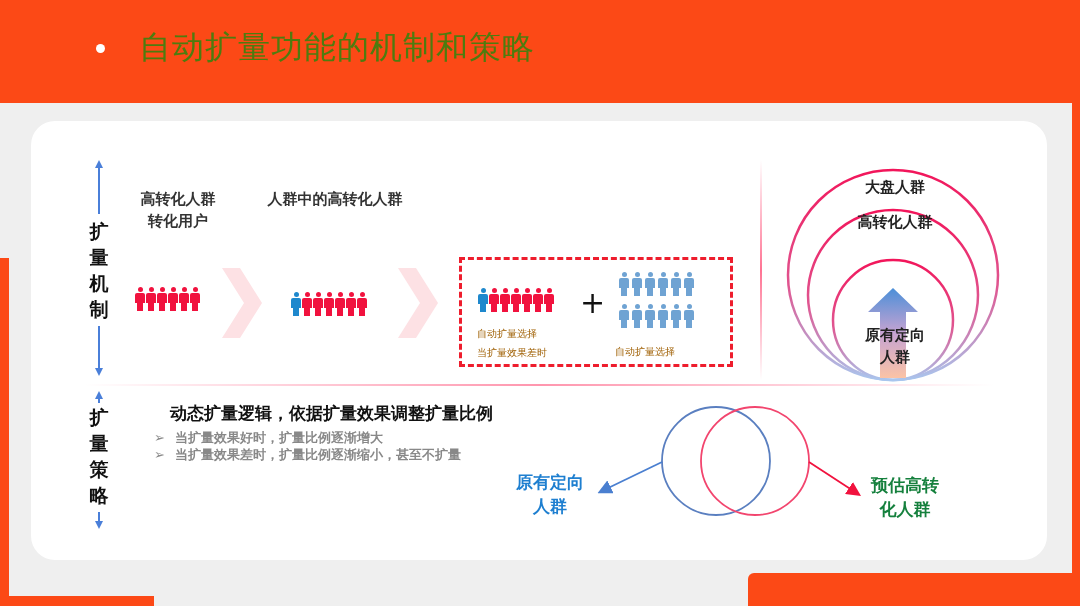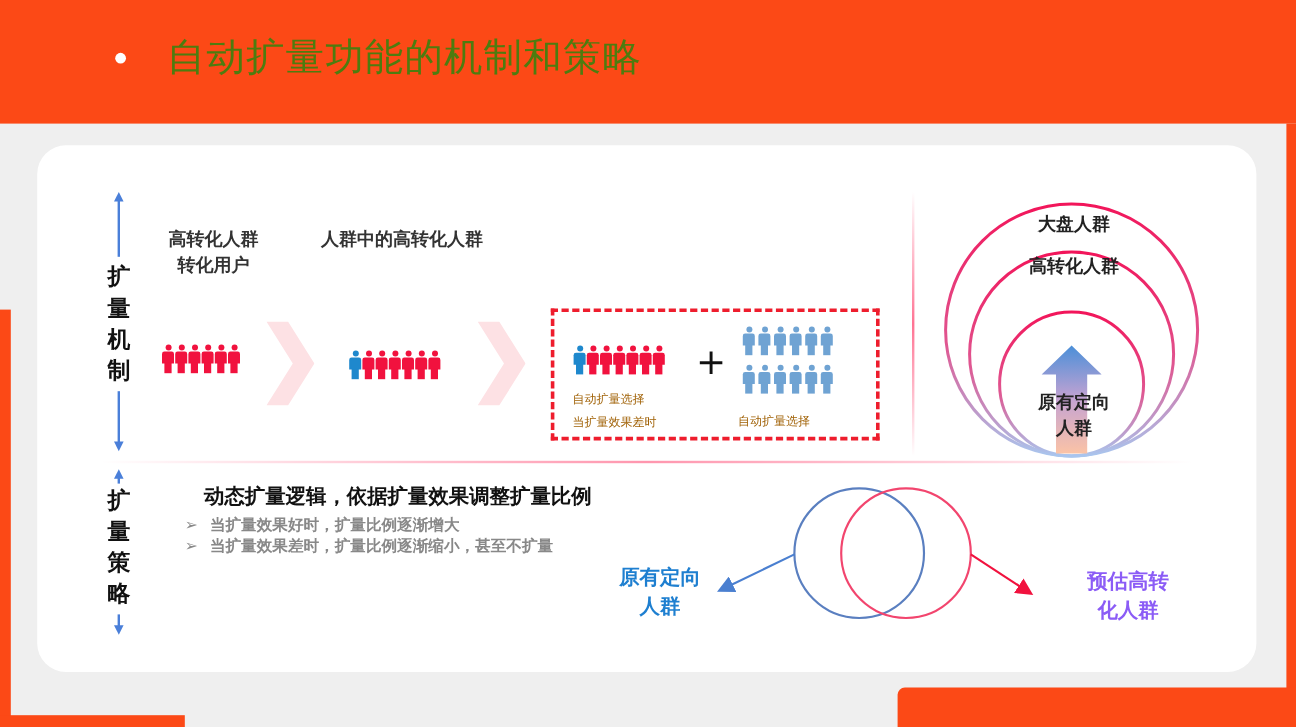--- a/index.html
+++ b/index.html
@@ -321,16 +321,16 @@
   </defs>
   <circle cx="136" cy="61" r="54" fill="none" stroke="#5a7fc0" stroke-width="1.8"></circle>
   <circle cx="175" cy="61" r="54" fill="none" stroke="#f2456e" stroke-width="1.8"></circle>
   <line x1="82" y1="62" x2="24" y2="90" stroke="#4a7fd0" stroke-width="1.8" marker-end="url(#mb)"></line>
   <line x1="229" y1="62" x2="275" y2="92" stroke="#f1123e" stroke-width="1.8" marker-end="url(#mr)"></line>
 </svg>
 <div class="venn-label" style="left:505px;top:470px;width:90px;color:#1e7fd0;">
   <div>原有定向</div>
   <div>人群</div>
 </div>
-<div class="venn-label" style="left:895px;top:473px;width:90px;color:#8b5cf6;">
+<div class="venn-label" style="left:860px;top:473px;width:90px;color:#15803d;">
   <div>预估高转</div>
   <div>化人群</div>
 </div>
 
 </body></html>

